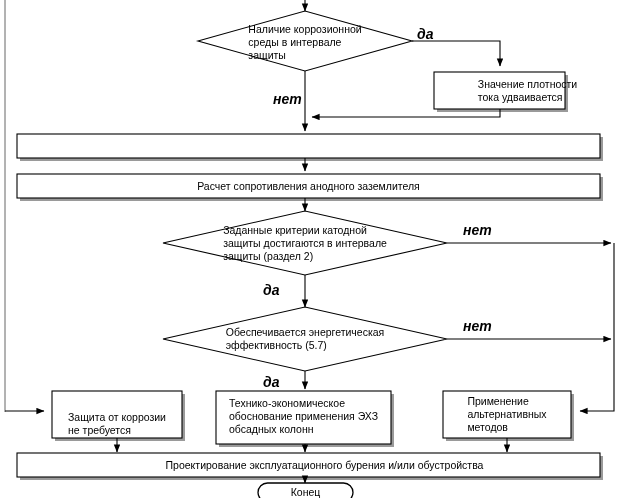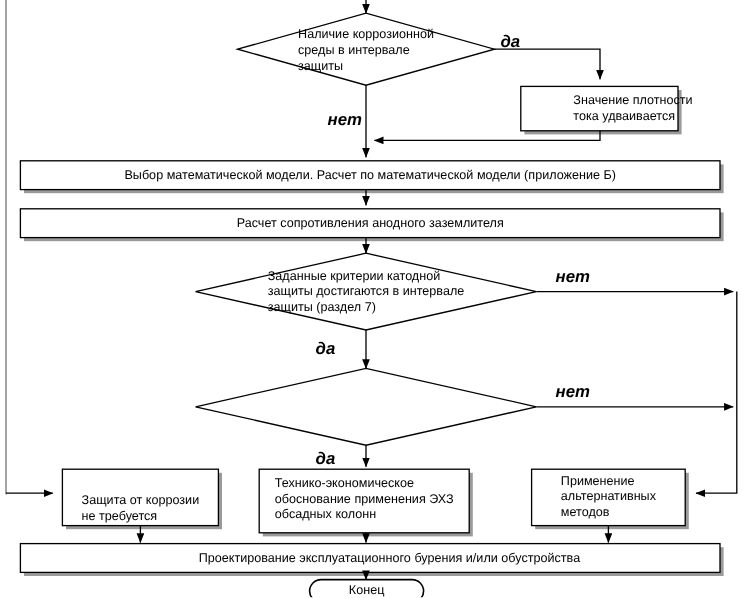--- a/index.html
+++ b/index.html
@@ -152,28 +152,29 @@
     <rect class="term" x="258" y="483" width="95" height="19" rx="9.5" ry="9.5"></rect>
   </svg>
 
   <div class="node-text" style="left:218px; top:19px; width:174px; height:46px;">Наличие коррозионной
 среды в интервале
 защиты</div>
 
   <div class="node-text" style="left:436px; top:73px; width:127px; height:35px;margin-left:28px;">Значение плотности
 тока удваивается</div>
 
-  <div class="node-text" style="left:19px; top:135px; width:579px; height:22px;">Выбор математической модели. Расчет по математической модели (приложение Б)</div>
 
   <div class="node-text" style="left:19px; top:175px; width:579px; height:22px;">Расчет сопротивления анодного заземлителя</div>
 
   <div class="node-text" style="left:190px; top:220px; width:230px; height:46px;">Заданные критерии катодной
 защиты достигаются в интервале
-защиты (раздел 7)</div>
-
+защиты (раздел 2)</div>
+
+  <div class="node-text" style="left:185px; top:323px; width:240px; height:32px;">Обеспечивается энергетическая
+эффективность (5.7)</div>
 
   <div class="node-text" style="left:54px; top:392px; width:126px; height:63px;">Защита от коррозии
 не требуется</div>
 
   <div class="node-text" style="left:218px; top:392px; width:171px; height:49px;">Технико-экономическое
 обоснование применения ЭХЗ
 обсадных колонн</div>
 
   <div class="node-text" style="left:445px; top:392px; width:124px; height:45px;border-radius:22px;">Применение
 альтернативных

